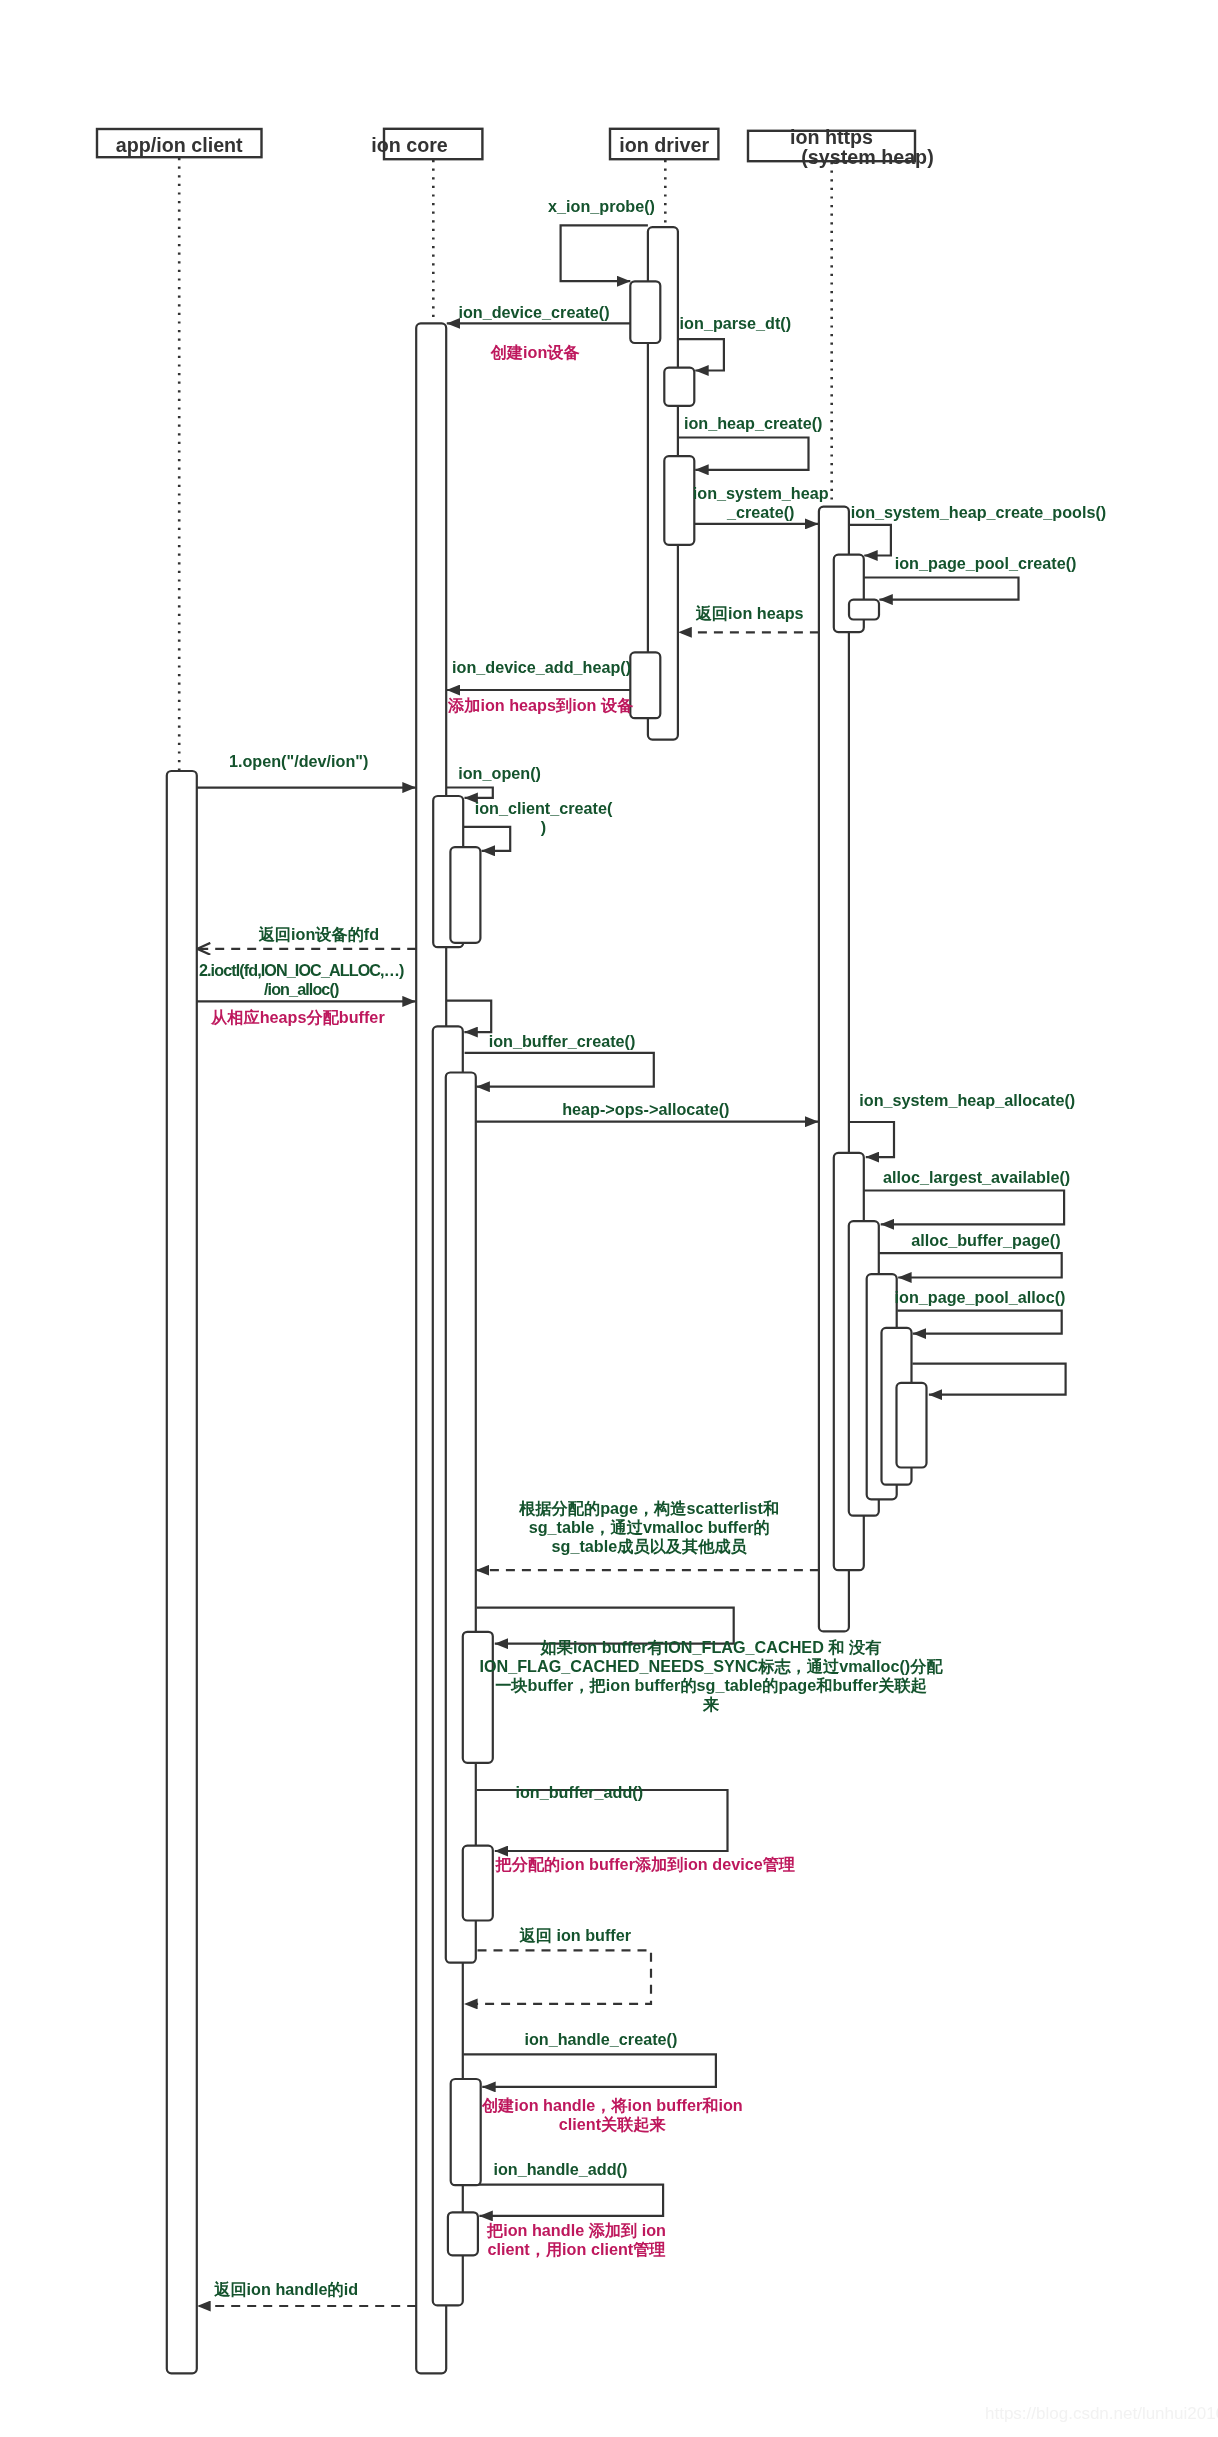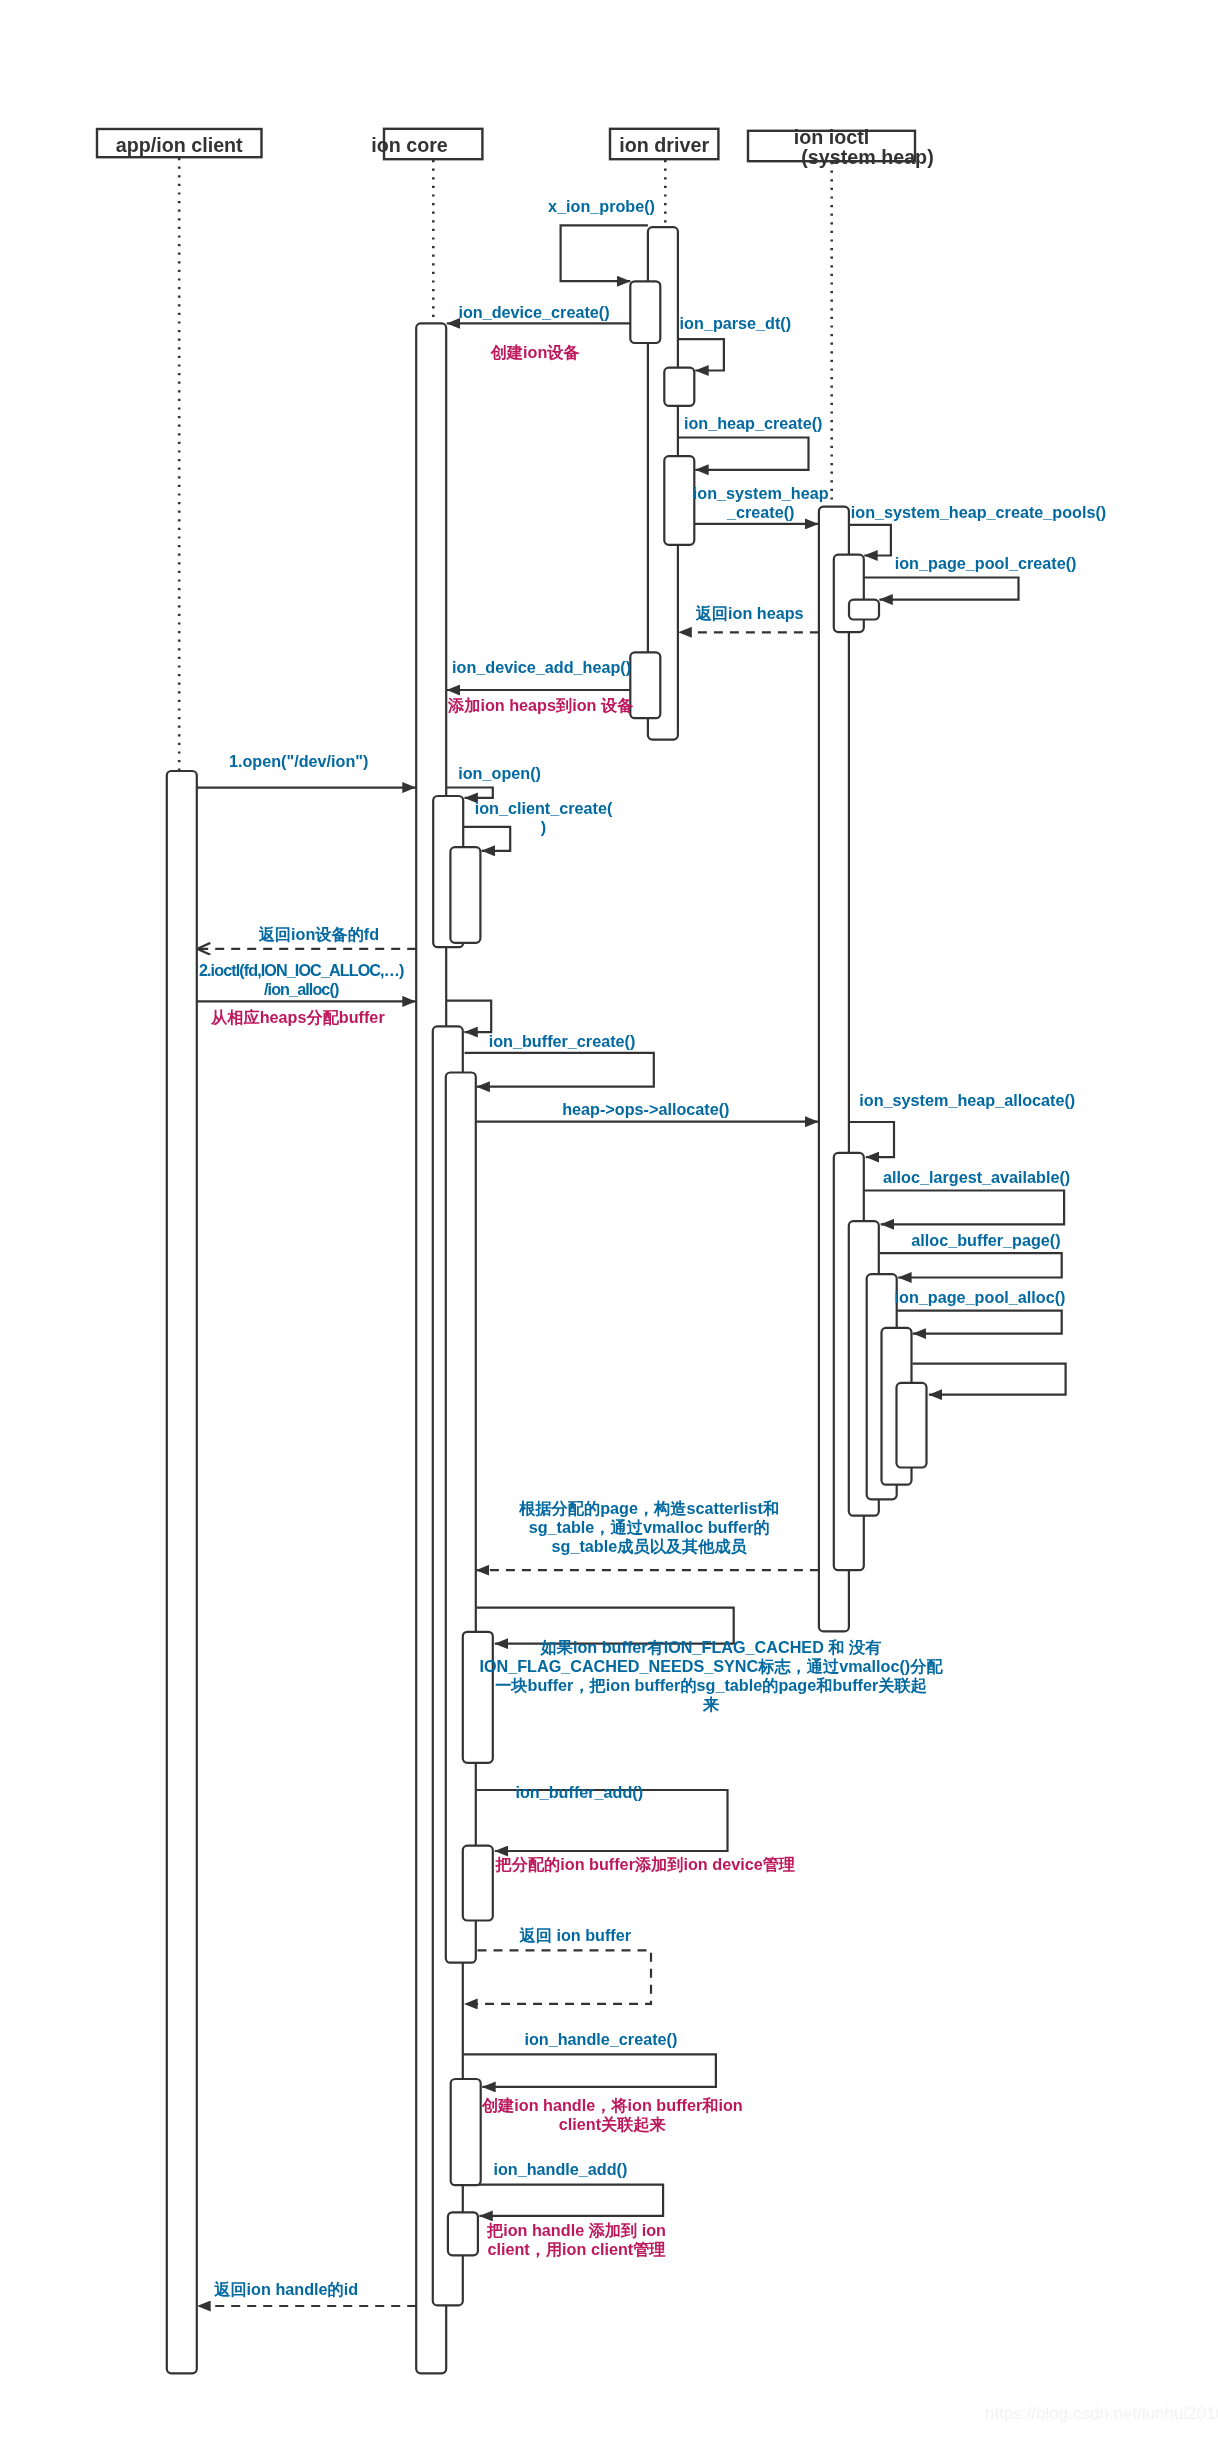--- a/index.html
+++ b/index.html
@@ -2,21 +2,21 @@
 <html><head>
 <meta charset="utf-8">
 <title>ion sequence diagram</title>
 <style>
   html,body{margin:0;padding:0;background:#ffffff;}
   body{width:1218px;height:2437px;overflow:hidden;
        font-family:"Liberation Sans",sans-serif;-webkit-font-smoothing:antialiased;}
   #canvas{position:relative;width:1218px;height:2437px;background:#ffffff;border-radius:27px;}
   #art{position:absolute;left:0;top:0;width:1218px;height:2437px;}
   .txt{position:absolute;font-family:"Liberation Sans",sans-serif;font-weight:bold;
-       font-size:16.2px;color:#0369a1;white-space:pre;line-height:19px;
+       font-size:16.2px;color:#14532d;white-space:pre;line-height:19px;
        text-align:center;letter-spacing:0px;transform:translateX(-50%);}
   .note{color:#be185d;}
   .tight{letter-spacing:-0.92px;}
   .hdr{position:absolute;font-family:"Liberation Sans",sans-serif;font-weight:bold;
        font-size:19.7px;color:#333333;white-space:pre;line-height:20px;text-align:center;}
   .wm{position:absolute;font-family:"Liberation Sans",sans-serif;font-weight:normal;
       font-size:17px;color:#f2f2f2;white-space:pre;}
 </style>
 </head>
 <body>
@@ -97,21 +97,21 @@
 <rect x="97" y="129.0" width="164.5" height="28.2" fill="none" stroke="#333" stroke-width="2.4"></rect>
 <rect x="384" y="128.8" width="98.4" height="30.4" fill="none" stroke="#333" stroke-width="2.4"></rect>
 <rect x="610" y="128.8" width="108.4" height="30.4" fill="none" stroke="#333" stroke-width="2.4"></rect>
 <rect x="748" y="130.8" width="167.0" height="30.4" fill="none" stroke="#333" stroke-width="2.4"></rect>
 </g>
 </svg>
 
 <div class="hdr" style="left:97px;top:135.3px;width:164.5px">app/ion client</div>
 <div class="hdr" style="left:368px;top:135.3px;width:83px">ion core</div>
 <div class="hdr" style="left:610px;top:135.3px;width:108.4px">ion driver</div>
-<div class="hdr" style="left:748px;top:126.5px;width:167px">ion ioctl</div>
+<div class="hdr" style="left:748px;top:126.5px;width:167px">ion https</div>
 <div class="hdr" style="left:784px;top:146.5px;width:167px">(system heap)</div>
 
 <div class="txt" style="left:601.5px;top:196.6px">x_ion_probe()</div>
 <div class="txt" style="left:534.0px;top:303.1px">ion_device_create()</div>
 <div class="txt note" style="left:535.2px;top:343.3px">创建ion设备</div>
 <div class="txt" style="left:735.4px;top:313.8px">ion_parse_dt()</div>
 <div class="txt" style="left:753.2px;top:414.4px">ion_heap_create()</div>
 <div class="txt" style="left:760.7px;top:483.9px">ion_system_heap
 _create()</div>
 <div class="txt" style="left:978.5px;top:503.2px">ion_system_heap_create_pools()</div>

